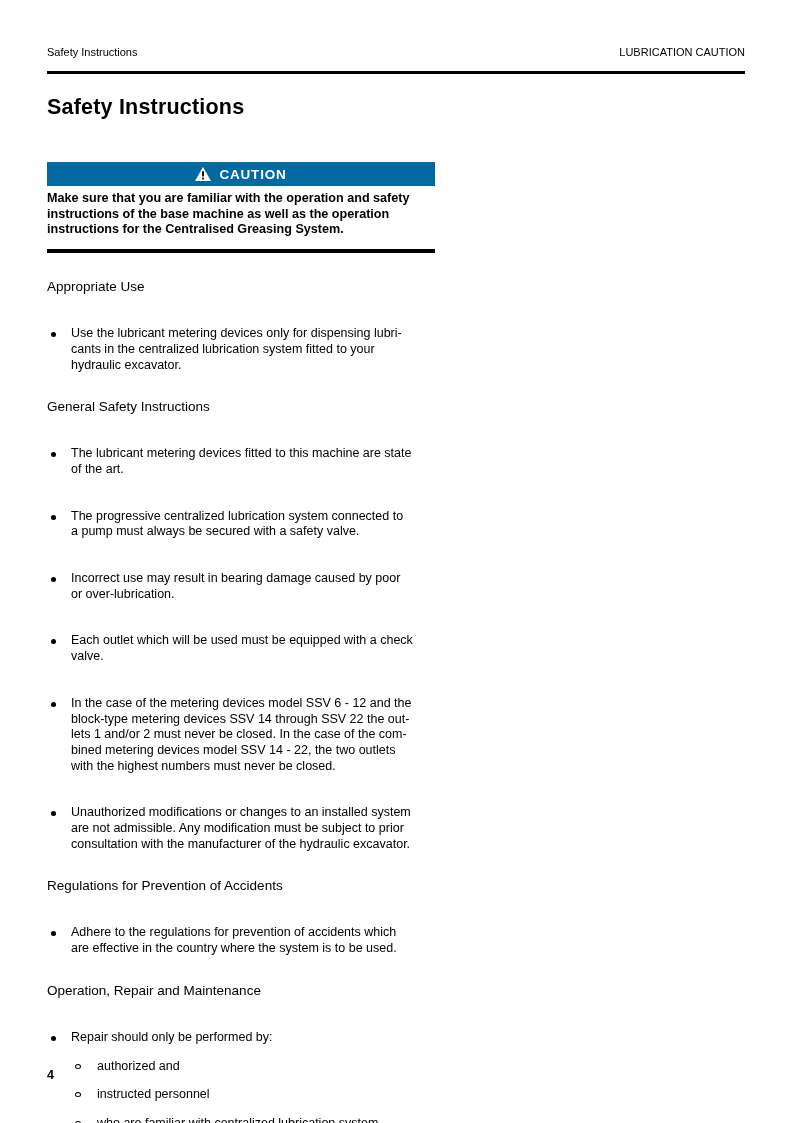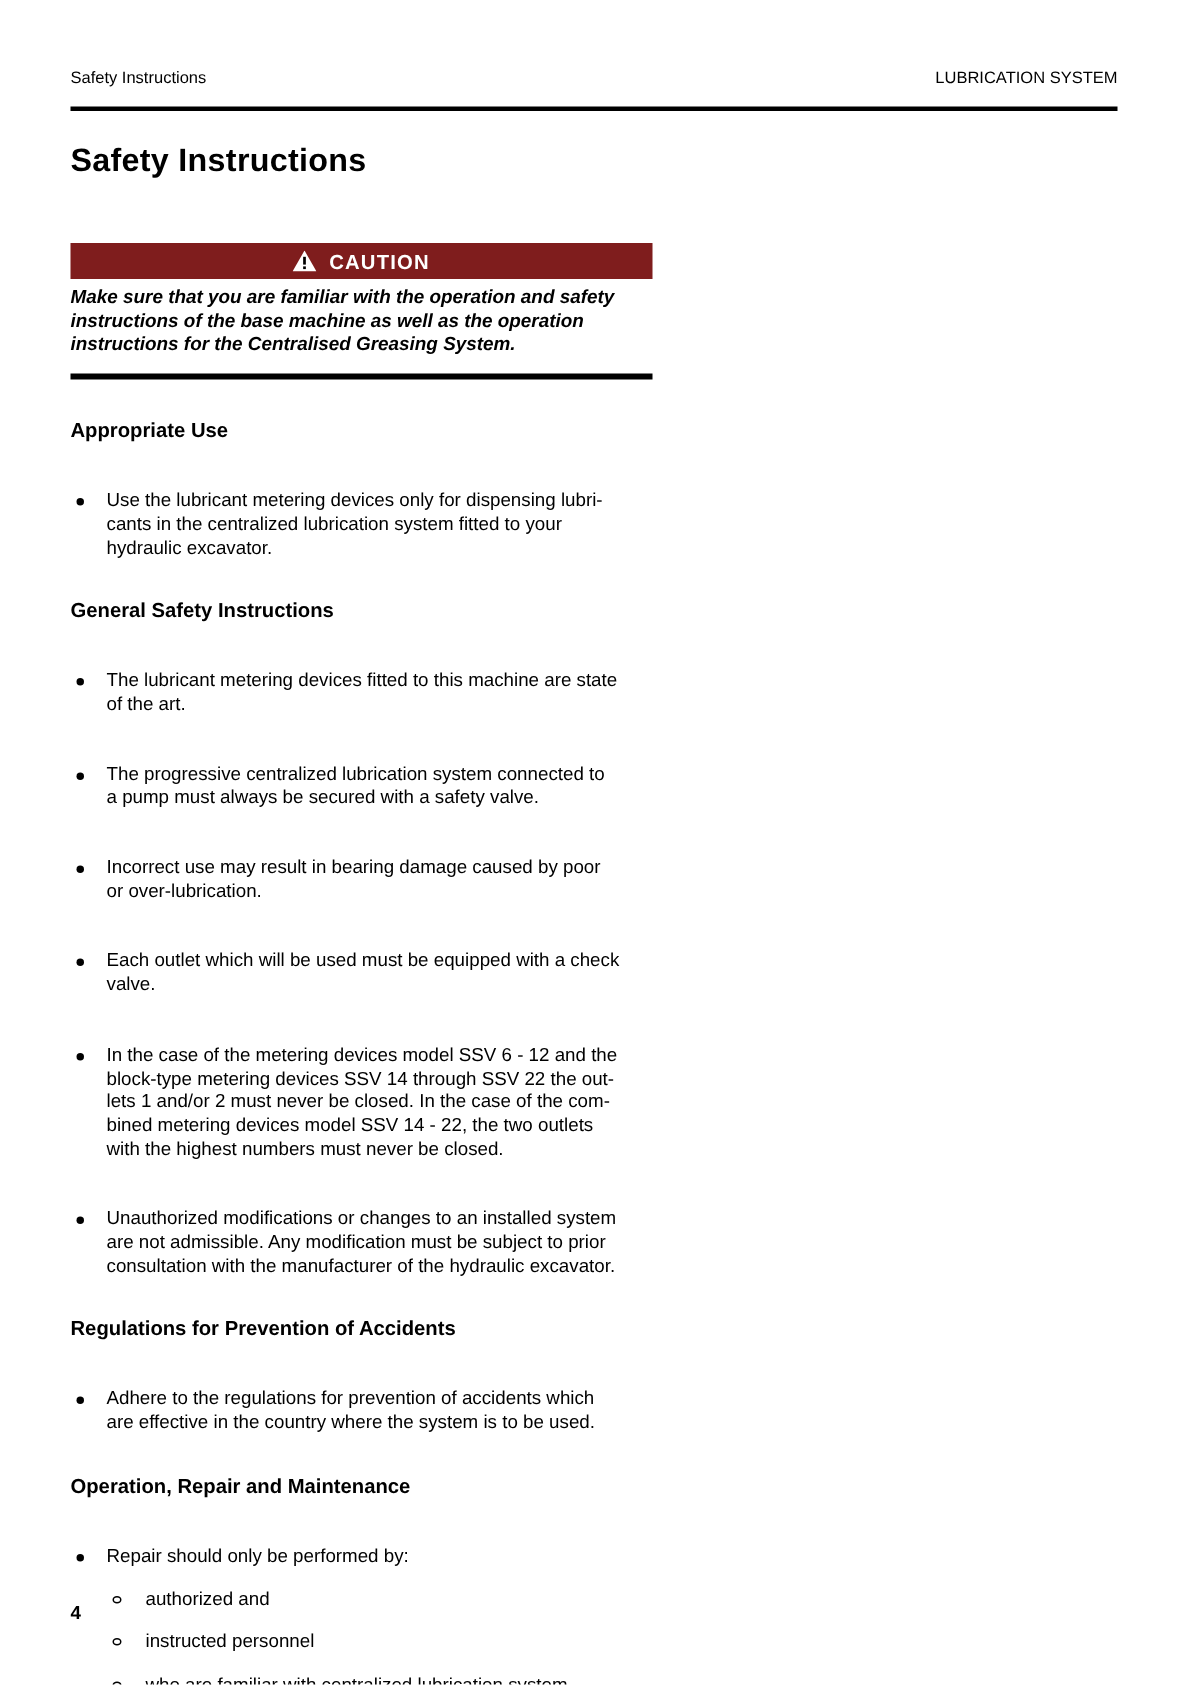--- a/index.html
+++ b/index.html
@@ -38,35 +38,34 @@
   }
   .caution-banner .caution-label {
     font-size: 13.5px; font-weight: bold; letter-spacing: 0.8px;
   }
   .warn-icon { display: inline-block; width: 16px; height: 14px; }
   .caution-text {
     margin-top: 5px;
     width: 388px;
     font-size: 12.6px; font-weight: bold; line-height: 15.7px;
     white-space: pre-line;
-    font-style: italic;
   }
   .thick-rule {
     margin-top: 11px; width: 388px; height: 4px; background: #000;
   }
   .watermark {
     margin-top: 1px;
     width: 434px;
     text-align: right;
     font-size: 25px; line-height: 30px;
     letter-spacing: 0.2px;
   }
   h2.section-heading {
     margin-top: 26px;
-    font-size: 13.5px; font-weight: bold; line-height: 16px;
+    font-size: 13.5px; font-weight: normal; line-height: 16px;
   }
   .bullet {
     display: flex;
     margin-top: 31px;
     width: 388px;
   }
   .bullet-marker {
     flex: 0 0 24px;
     padding-left: 4px;
   }
@@ -97,27 +96,27 @@
     font-size: 12.5px; font-weight: bold;
   }
 </style>
 </head>
 <body>
 
 <div class="page">
 
   <div class="header-row">
     <span>Safety Instructions</span>
-    <span>LUBRICATION SYSTEM</span>
+    <span>LUBRICATION CAUTION</span>
   </div>
   <div class="header-rule"></div>
 
   <h1 class="page-title">Safety Instructions</h1>
 
-  <div class="caution-banner" style="background: #7f1d1d; color: rgb(255, 255, 255);">
+  <div class="caution-banner" style="background: #0369a1; color: rgb(255, 255, 255);">
     <span class="warn-icon">
       <svg width="16" height="14" viewBox="0 0 16 14">
         <path d="M8 0 L16 14 L0 14 Z" fill="#ffffff"></path>
         <rect x="7.1" y="4.2" width="1.8" height="5.2" fill="#000000"></rect>
         <rect x="7.1" y="10.6" width="1.8" height="1.8" fill="#000000"></rect>
       </svg>
     </span>
     <span class="caution-label">CAUTION</span>
   </div>
 

